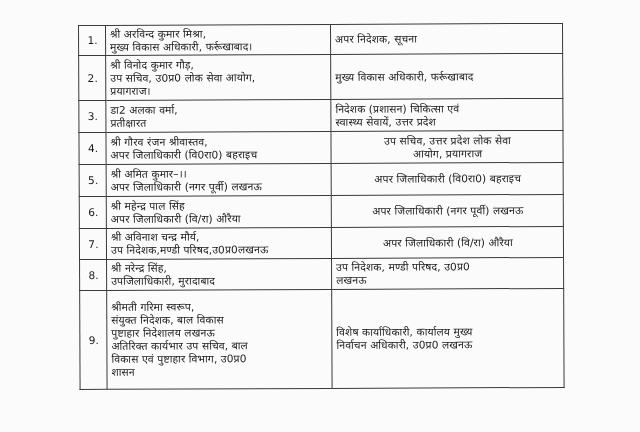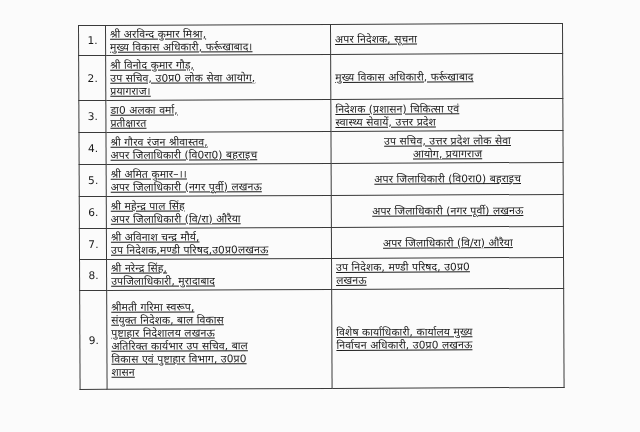--- a/index.html
+++ b/index.html
@@ -30,21 +30,21 @@
     line-height: 13px;
     padding: 1px 3px 1px 4px;
     letter-spacing: 0.1px;
   }
   col.c-num { width: 27px; }
   col.c-from { width: 225px; }
   col.c-to { width: 232px; }
   td.num { text-align: center; font-size: 10px; }
   td.to { text-align: left; }
   td.to.center { text-align: center; }
-  .line { display: block; white-space: nowrap; text-decoration: underline; }
+  .line { display: block; white-space: nowrap; }
   tr.r1 td { height: 27px; }
   tr.r2 td { height: 42px; }
   tr.r3 td { height: 29px; }
   tr.r4 td { height: 29px; }
   tr.r5 td { height: 29px; }
   tr.r6 td { height: 29px; }
   tr.r7 td { height: 28px; }
   tr.r8 td { height: 28px; }
   tr.r9 td { height: 96px; }
 </style>
@@ -76,21 +76,21 @@
           <span class="line">उप सचिव, उ0प्र0 लोक सेवा आयोग,</span>
           <span class="line">प्रयागराज।</span>
         </td>
         <td class="to">
           <span class="line">मुख्य विकास अधिकारी, फर्रूखाबाद</span>
         </td>
       </tr>
       <tr class="r3">
         <td class="num">3.</td>
         <td class="from">
-          <span class="line">डा0 अलका वर्मा,</span>
+          <span class="line">डा2 अलका वर्मा,</span>
           <span class="line">प्रतीक्षारत</span>
         </td>
         <td class="to">
           <span class="line">निदेशक (प्रशासन) चिकित्सा एवं</span>
           <span class="line">स्वास्थ्य सेवायें, उत्तर प्रदेश</span>
         </td>
       </tr>
       <tr class="r4">
         <td class="num">4.</td>
         <td class="from">

